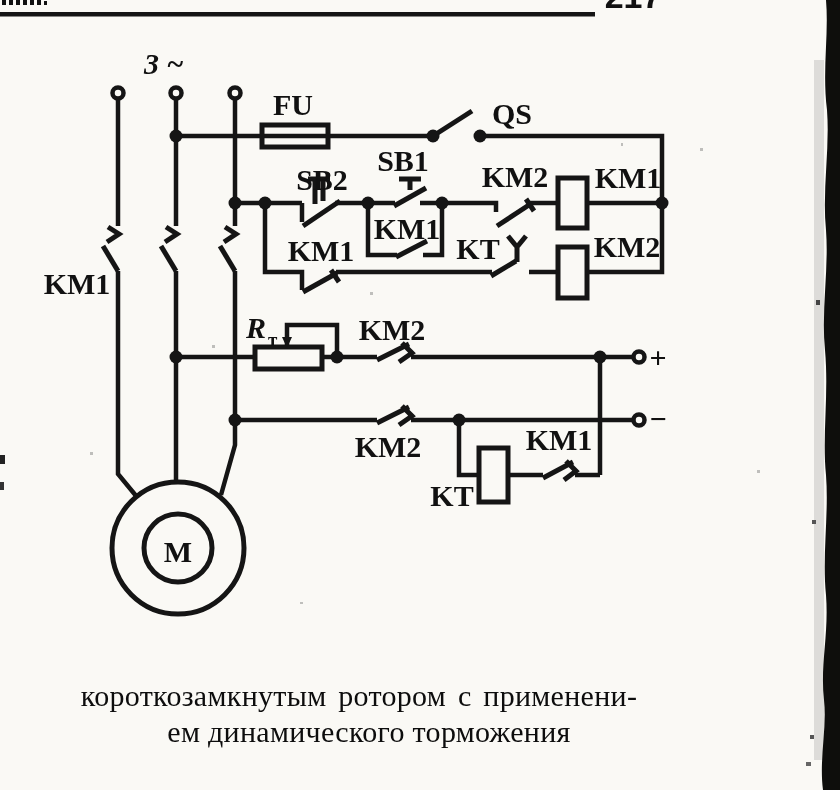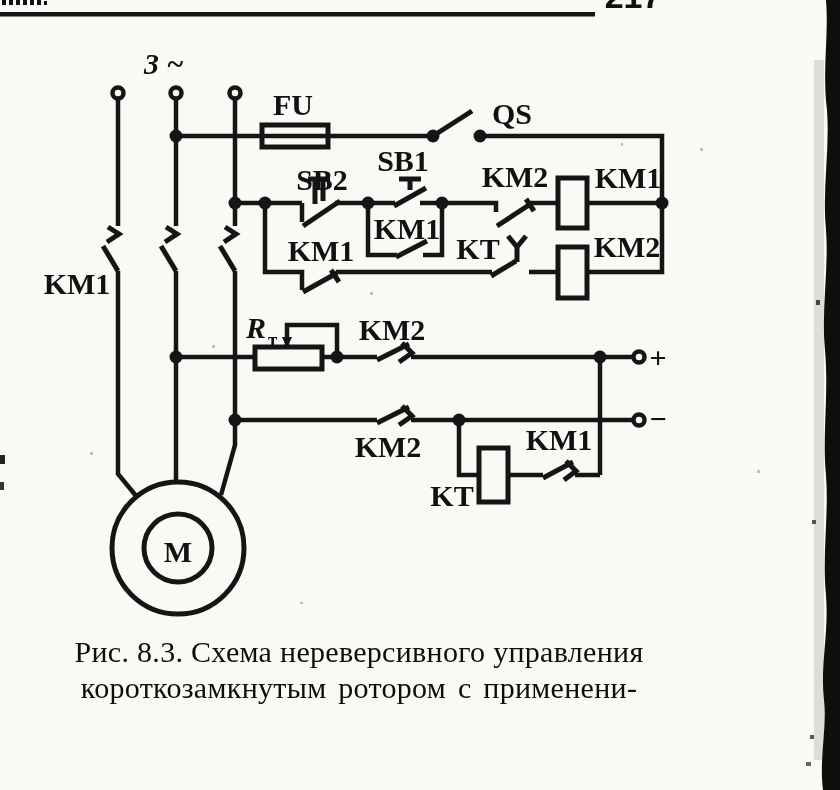--- a/index.html
+++ b/index.html
@@ -18,21 +18,21 @@
   .lbl{font-family:"Liberation Serif", serif;font-weight:bold;fill:#111;font-size:30px;}
   .lblsm{font-family:"Liberation Serif", serif;font-weight:bold;fill:#111;font-size:19px;}
   .lblit{font-style:italic;}
   .pg{font-family:"Liberation Sans", sans-serif;font-weight:bold;fill:#111;font-size:34px;}
   .caption{
     position:absolute;left:28px;top:634px;width:662px;
     text-align:center;color:#0d0d0d;
     font:30px/36px "Liberation Serif", serif;letter-spacing:.3px;
   }
   .cap2{word-spacing:13px;}
-  .cap3{word-spacing:4px;}
+  .cap3{word-spacing:4px;margin-top:44px;}
   .cap4{transform:translateX(10px);}
   .edge-dash{position:absolute;left:0;top:455px;width:5px;height:9px;background:#222;}
   .edge-dash2{position:absolute;left:0;top:482px;width:4px;height:8px;background:#333;}
 </style>
 </head>
 <body>
 
 <svg width="840" height="790" viewBox="0 0 840 790">
 
   <g>
@@ -224,18 +224,18 @@
   </g>
 
   <g>
     <circle class="boxopen" cx="178" cy="548" r="66" stroke-width="5.5"></circle>
     <circle class="boxopen" cx="178" cy="548" r="34" stroke-width="5.5"></circle>
     <text class="lbl" x="178" y="562" text-anchor="middle" font-size="40">М</text>
   </g>
 </svg>
 
 <div class="caption">
-  <div>Рис. 8.3. Схема нереверсивного управления</div>
   <div class="cap3">короткозамкнутым ротором с применени-</div>
+  <div class="cap4">ем динамического торможения</div>
 </div>
 
 <div class="edge-dash"></div>
 <div class="edge-dash2"></div>
 
 </body></html>

